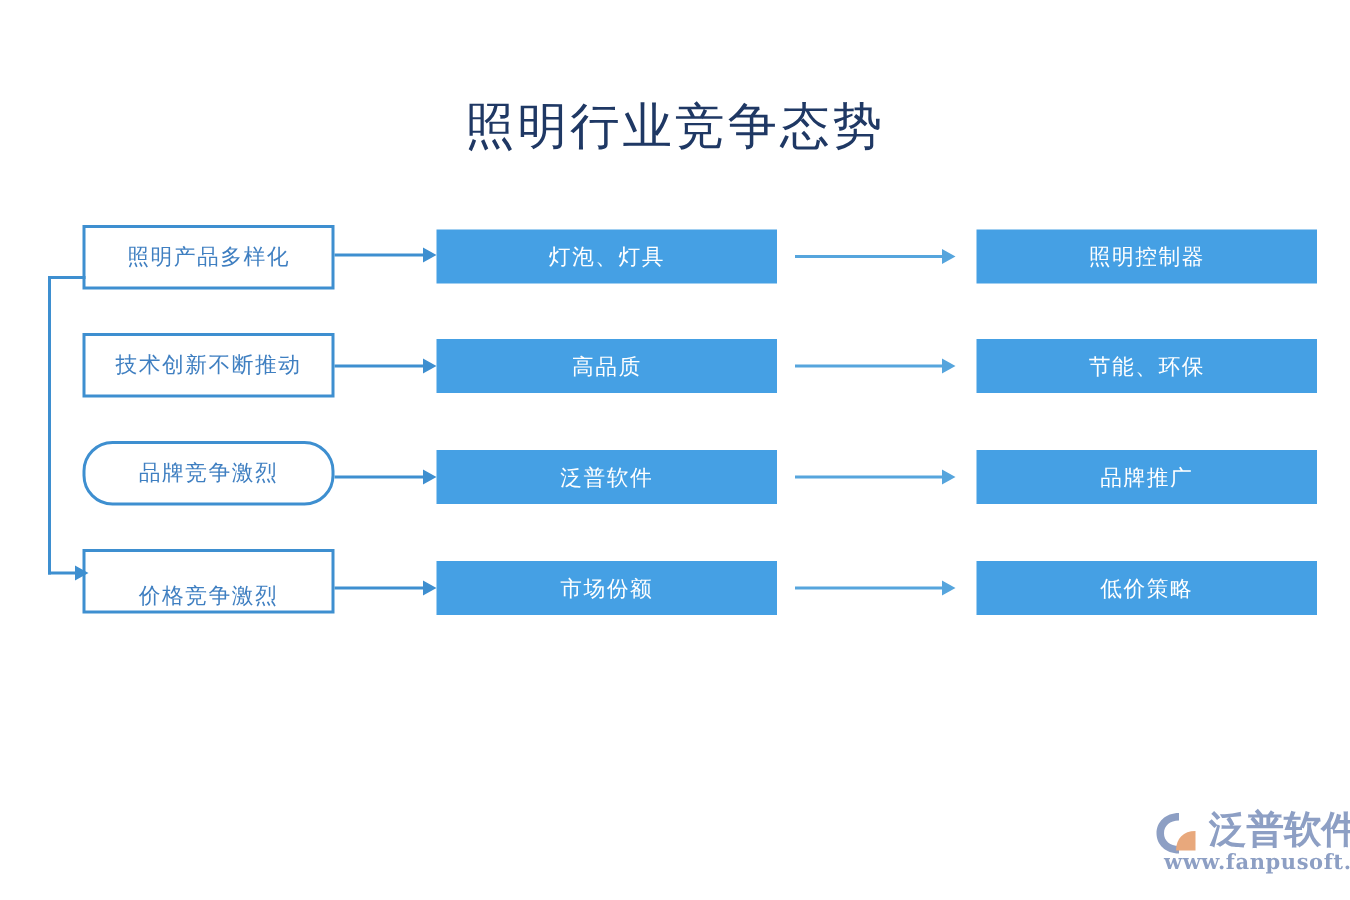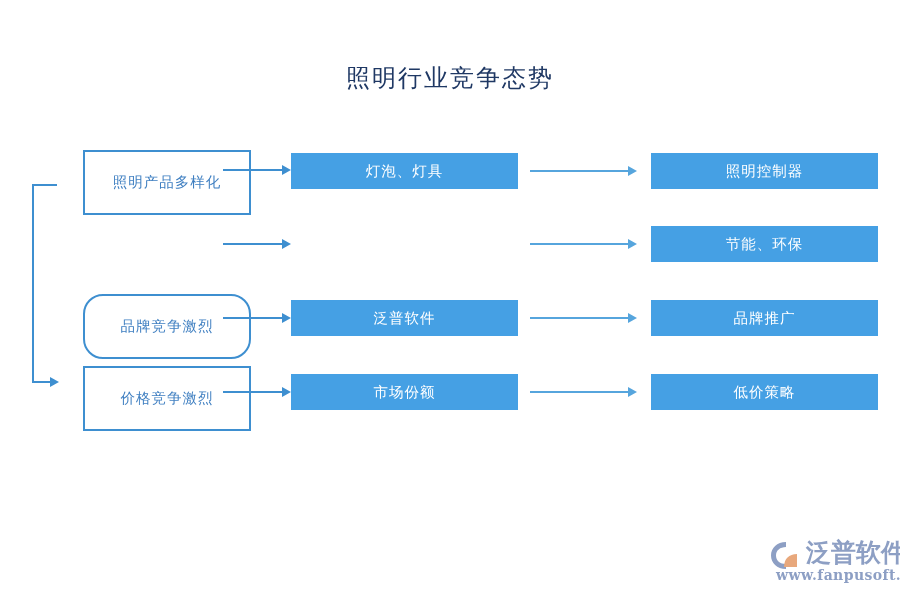--- a/index.html
+++ b/index.html
@@ -20,21 +20,21 @@
     height: 600px;
   }
 
   
   .page-title {
     position: absolute;
     left: 0;
     top: 62px;
     width: 900px;
     text-align: center;
-    font-size: 24px;
+    font-size: 33px;
     color: #1f3864;
     letter-spacing: 2px;
     font-family: "DejaVu Serif", "Liberation Serif", serif;
     font-weight: normal;
     white-space: nowrap;
   }
 
   
   .node {
     position: absolute;
@@ -54,21 +54,21 @@
   }
   .node-filled {
     background: #45a0e4;
     color: #ffffff;
     font-size: 14.5px;
     letter-spacing: 1px;
     border: none;
   }
 
   
-  .col-left  { left: 55px;  width: 168px; height: 65px; margin-left: 28px; }
+  .col-left  { left: 55px;  width: 168px; height: 43px; }
   .col-mid   { left: 291px; width: 227px; height: 36px; }
   .col-right { left: 651px; width: 227px; height: 36px; }
 
   
   .conn {
     position: absolute;
     background: #3e8fd0;
   }
   .conn-h { height: 2px; }
   .conn-v { width: 2px; }
@@ -129,29 +129,35 @@
 </head>
 <body>
 
 <div id="canvas">
 
   <div class="page-title">照明行业竞争态势</div>
 
   <div class="node node-outline col-left" style="top:150px;">
     <span>照明产品多样化</span>
   </div>
+  <div class="node node-outline col-left" style="top:222px;">
+    <span>技术创新不断推动</span>
+  </div>
   <div class="node node-outline col-left" style="top:294px;border-radius:20px;">
     <span>品牌竞争激烈</span>
   </div>
-  <div class="node node-outline col-left" style="top:366px;">
+  <div class="node node-outline col-left" style="top:366px;align-items:flex-end;">
     <span>价格竞争激烈</span>
   </div>
 
   <div class="node node-filled col-mid" style="top:153px;">
     <span>灯泡、灯具</span>
+  </div>
+  <div class="node node-filled col-mid" style="top:226px;">
+    <span>高品质</span>
   </div>
   <div class="node node-filled col-mid" style="top:300px;">
     <span>泛普软件</span>
   </div>
   <div class="node node-filled col-right" style="top:153px;">
     <span>照明控制器</span>
   </div>
 
   <div class="node node-filled col-mid" style="top:374px;">
     <span>市场份额</span>

